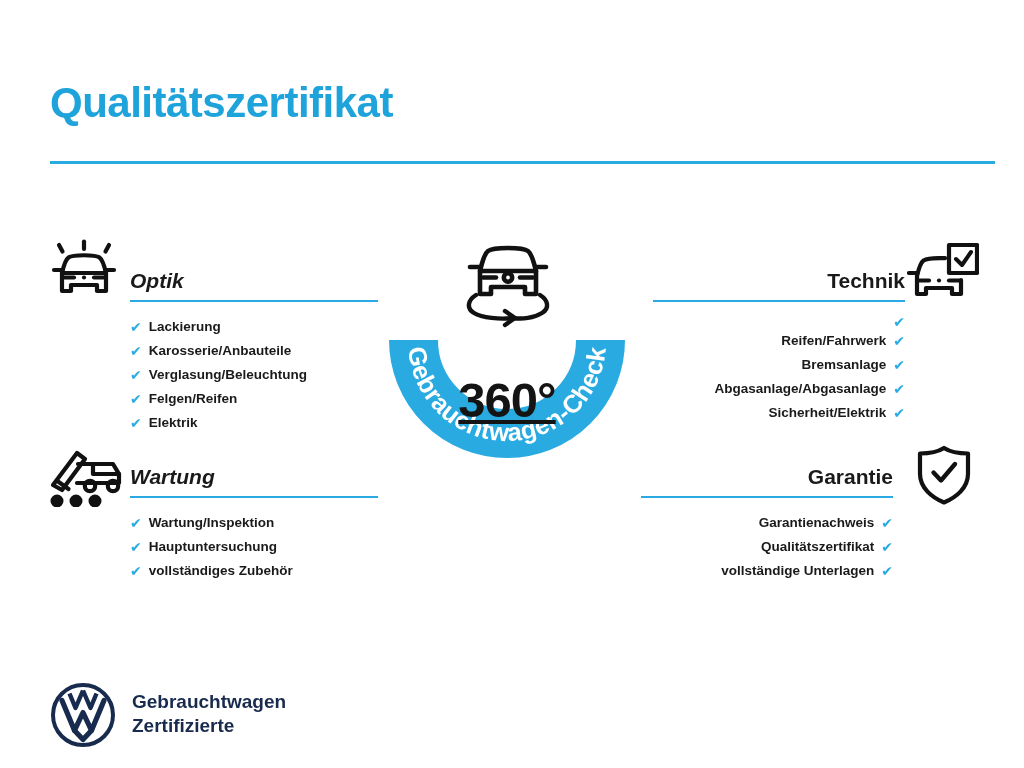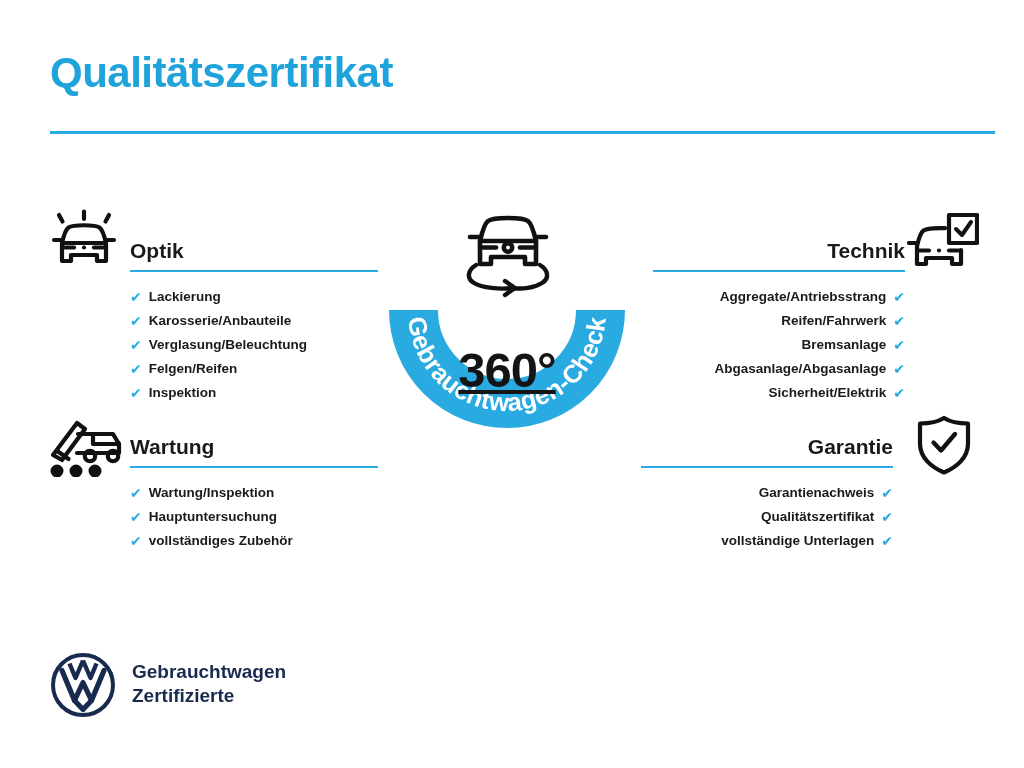--- a/index.html
+++ b/index.html
@@ -13,20 +13,21 @@
     position: relative;
     overflow: hidden;
     font-family: "Liberation Sans", "DejaVu Sans", sans-serif;
     -webkit-font-smoothing: antialiased;
   }
 
   #page {
     position: absolute;
     inset: 0;
     background: #ffffff;
+    margin-top: 30px;
   }
 
   
   .page-title {
     position: absolute;
     left: 50px;
     top: 50px;
     font-size: 42px;
     font-weight: bold;
     letter-spacing: -0.5px;
@@ -82,21 +83,21 @@
     align-items: center;
   }
   .tick {
     color: #29ABE2;
     font-size: 14px;
     font-weight: bold;
     line-height: 1;
   }
 
   
-  .col-left .section-title { text-align: left; }
+  .col-left .section-title { text-align: left; font-style: italic; }
   .col-left .check-list li { justify-content: flex-start; }
   .col-left .tick { margin-right: 7px; }
 
   
   .col-right .section-title { text-align: right; }
   .col-right .check-list li { justify-content: flex-end; }
   .col-right .tick { margin-left: 7px; order: 2; }
 
   
   #sec-optik      { left: 130px; top: 238px; width: 248px; }
@@ -214,21 +215,21 @@
       <li>
           <span class="tick">✔</span>
           <span>Verglasung/Beleuchtung</span>
         </li>
       <li>
           <span class="tick">✔</span>
           <span>Felgen/Reifen</span>
         </li>
       <li>
           <span class="tick">✔</span>
-          <span>Inspektion</span>
+          <span>Elektrik</span>
         </li>
     </ul>
   </div>
 
   <div class="side-icon" id="icon-wartung">
     <svg width="78" height="62" viewBox="0 0 78 62" fill="none" stroke="#111111" stroke-width="4.2" stroke-linecap="round" stroke-linejoin="round">
       <path d="M6 40 L30 8 L38 14 L15 45 Z"></path>
       <path d="M11 36.5 L21.5 44"></path>
       <path d="M31 19 L66 19 L72 29 L72 38 L30 38"></path>
       <path d="M46 19 L46 29 L72 29"></path>
@@ -275,21 +276,20 @@
   </div>
 
   <div class="section col-right" id="sec-technik">
     <div class="section-head">
       <div class="section-title">Technik</div>
       <div class="section-rule"></div>
     </div>
     <ul class="check-list">
       <li>
           <span class="tick">✔</span>
-          <span>Aggregate/Antriebsstrang</span>
         </li>
       <li>
           <span class="tick">✔</span>
           <span>Reifen/Fahrwerk</span>
         </li>
       <li>
           <span class="tick">✔</span>
           <span>Bremsanlage</span>
         </li>
       <li>

